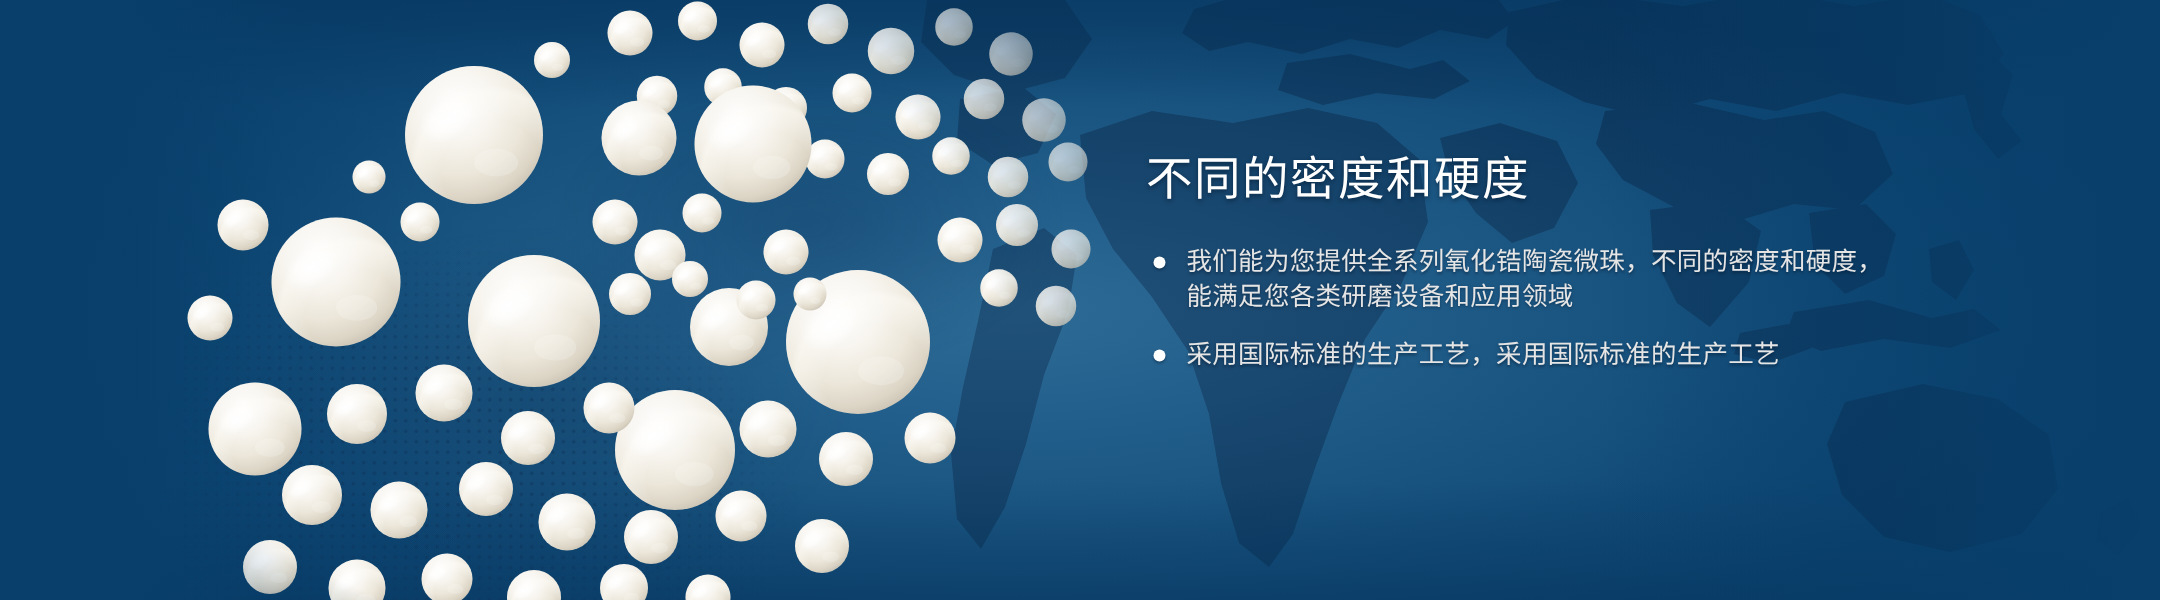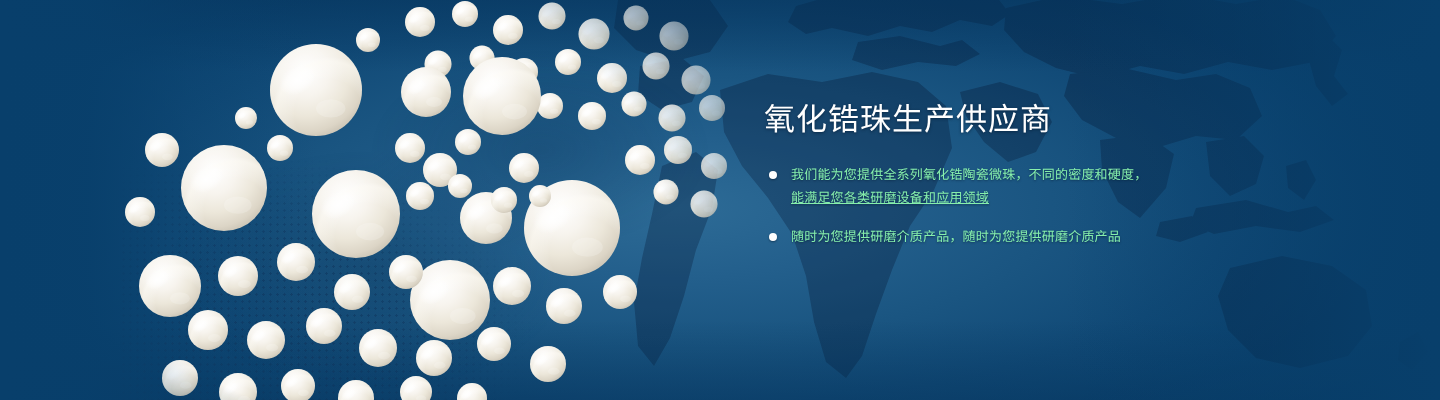--- a/index.html
+++ b/index.html
@@ -117,41 +117,41 @@
   .bullets {
     list-style: none;
     margin: 0;
     padding: 0;
   }
 
   .bullet {
     position: relative;
     padding-left: 27px;
     margin-bottom: 9px;
-    font-size: 13px;
+    font-size: 17px;
     line-height: 23px;
-    color: #86efac;
+    color: #e5e5e5;
     text-shadow: 0 1px 2px rgba(0,20,40,0.5);
     letter-spacing: 0.2px;
     margin-top: 16px;
   }
   .bullet:last-child { margin-bottom: 0; }
 
   .bullet .dot {
     position: absolute;
     left: 5px;
     top: 8px;
     width: 8px;
     height: 8px;
     border-radius: 50%;
     background: #ffffff;
     box-shadow: 0 1px 2px rgba(0,20,40,0.45);
   }
 
-  .bullet .line2 { display: block; text-decoration: underline; }
+  .bullet .line2 { display: block; }
 </style>
 </head>
 <body>
 
 <div class="banner">
 
   <div class="bg-base"></div>
 
   <div class="bg-map">
     <svg viewBox="0 0 840 430" preserveAspectRatio="none" aria-hidden="true">
@@ -315,32 +315,32 @@
         <use href="#bead" transform="translate(178,386) scale(0.34)"></use>
         <use href="#bead" transform="translate(236,398) scale(0.36)"></use>
         <use href="#bead" transform="translate(296,392) scale(0.32)"></use>
         <use href="#bead" transform="translate(352,398) scale(0.30)"></use>
       </g>
     </svg>
   </div>
 
   <div class="text-block">
 
-    <h1 class="headline">氧化锆珠生产供应商</h1>
+    <h1 class="headline">不同的密度和硬度</h1>
 
     <ul class="bullets">
 
       <li class="bullet">
         <span class="dot"></span>
         <span>我们能为您提供全系列氧化锆陶瓷微珠，不同的密度和硬度，</span>
         <span class="line2">能满足您各类研磨设备和应用领域</span>
       </li>
 
 
       <li class="bullet">
         <span class="dot"></span>
-        <span>随时为您提供研磨介质产品，随时为您提供研磨介质产品</span>
+        <span>采用国际标准的生产工艺，采用国际标准的生产工艺</span>
       </li>
 
     </ul>
   </div>
 
 </div>
 
 </body></html>

